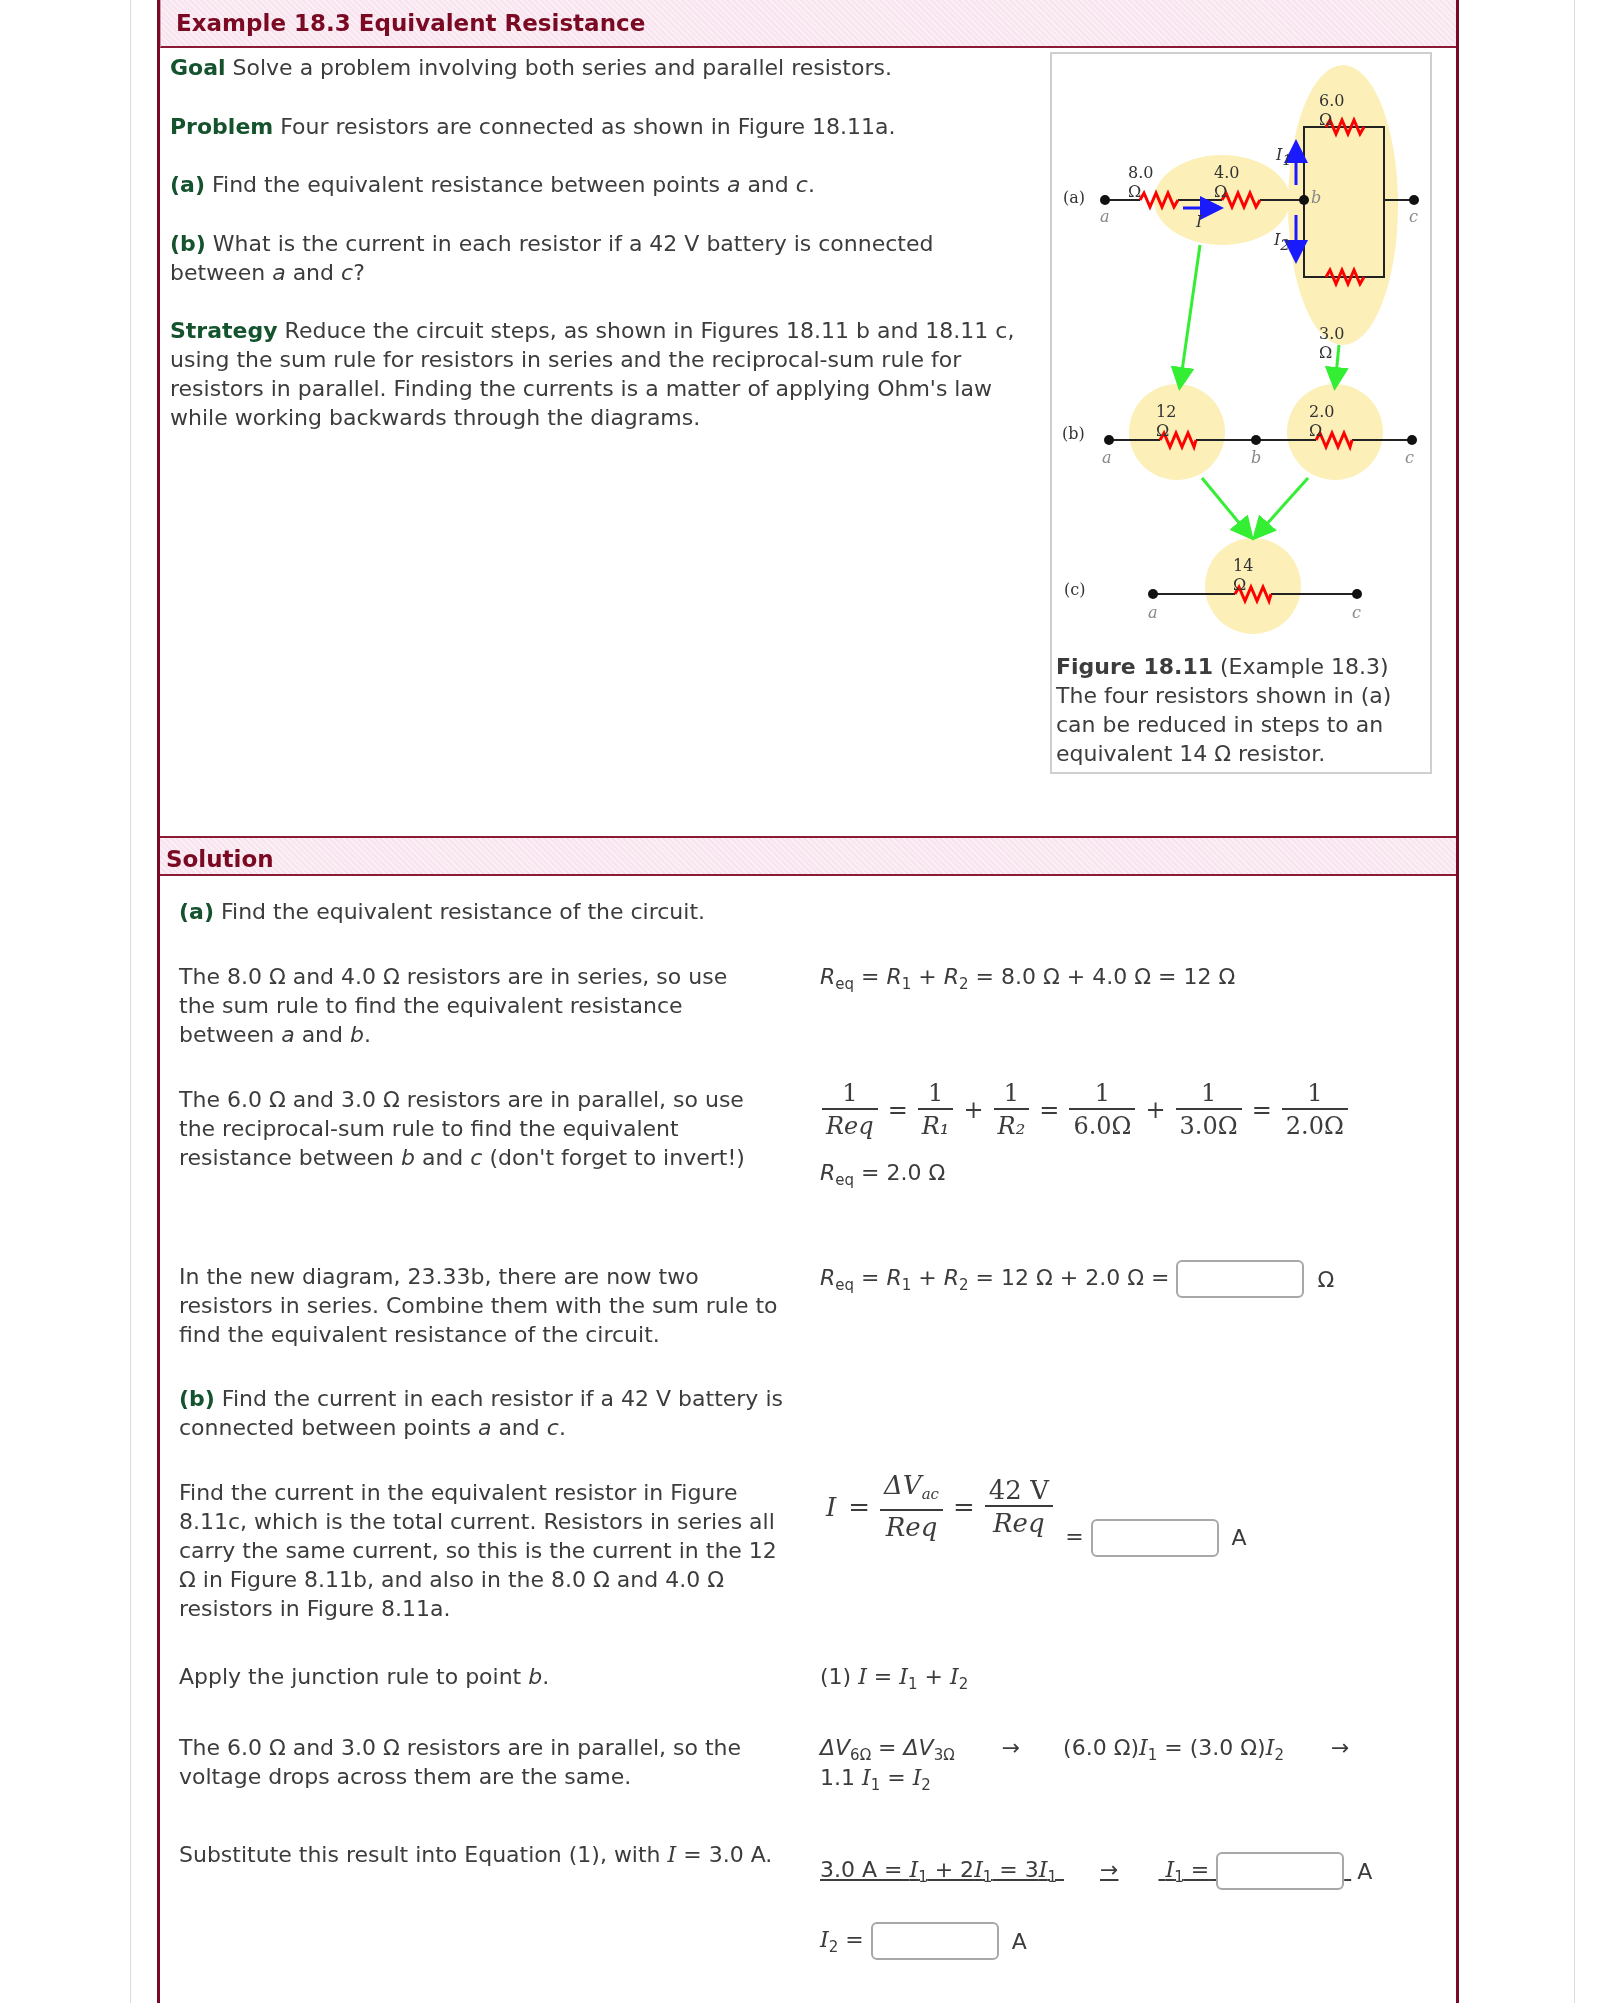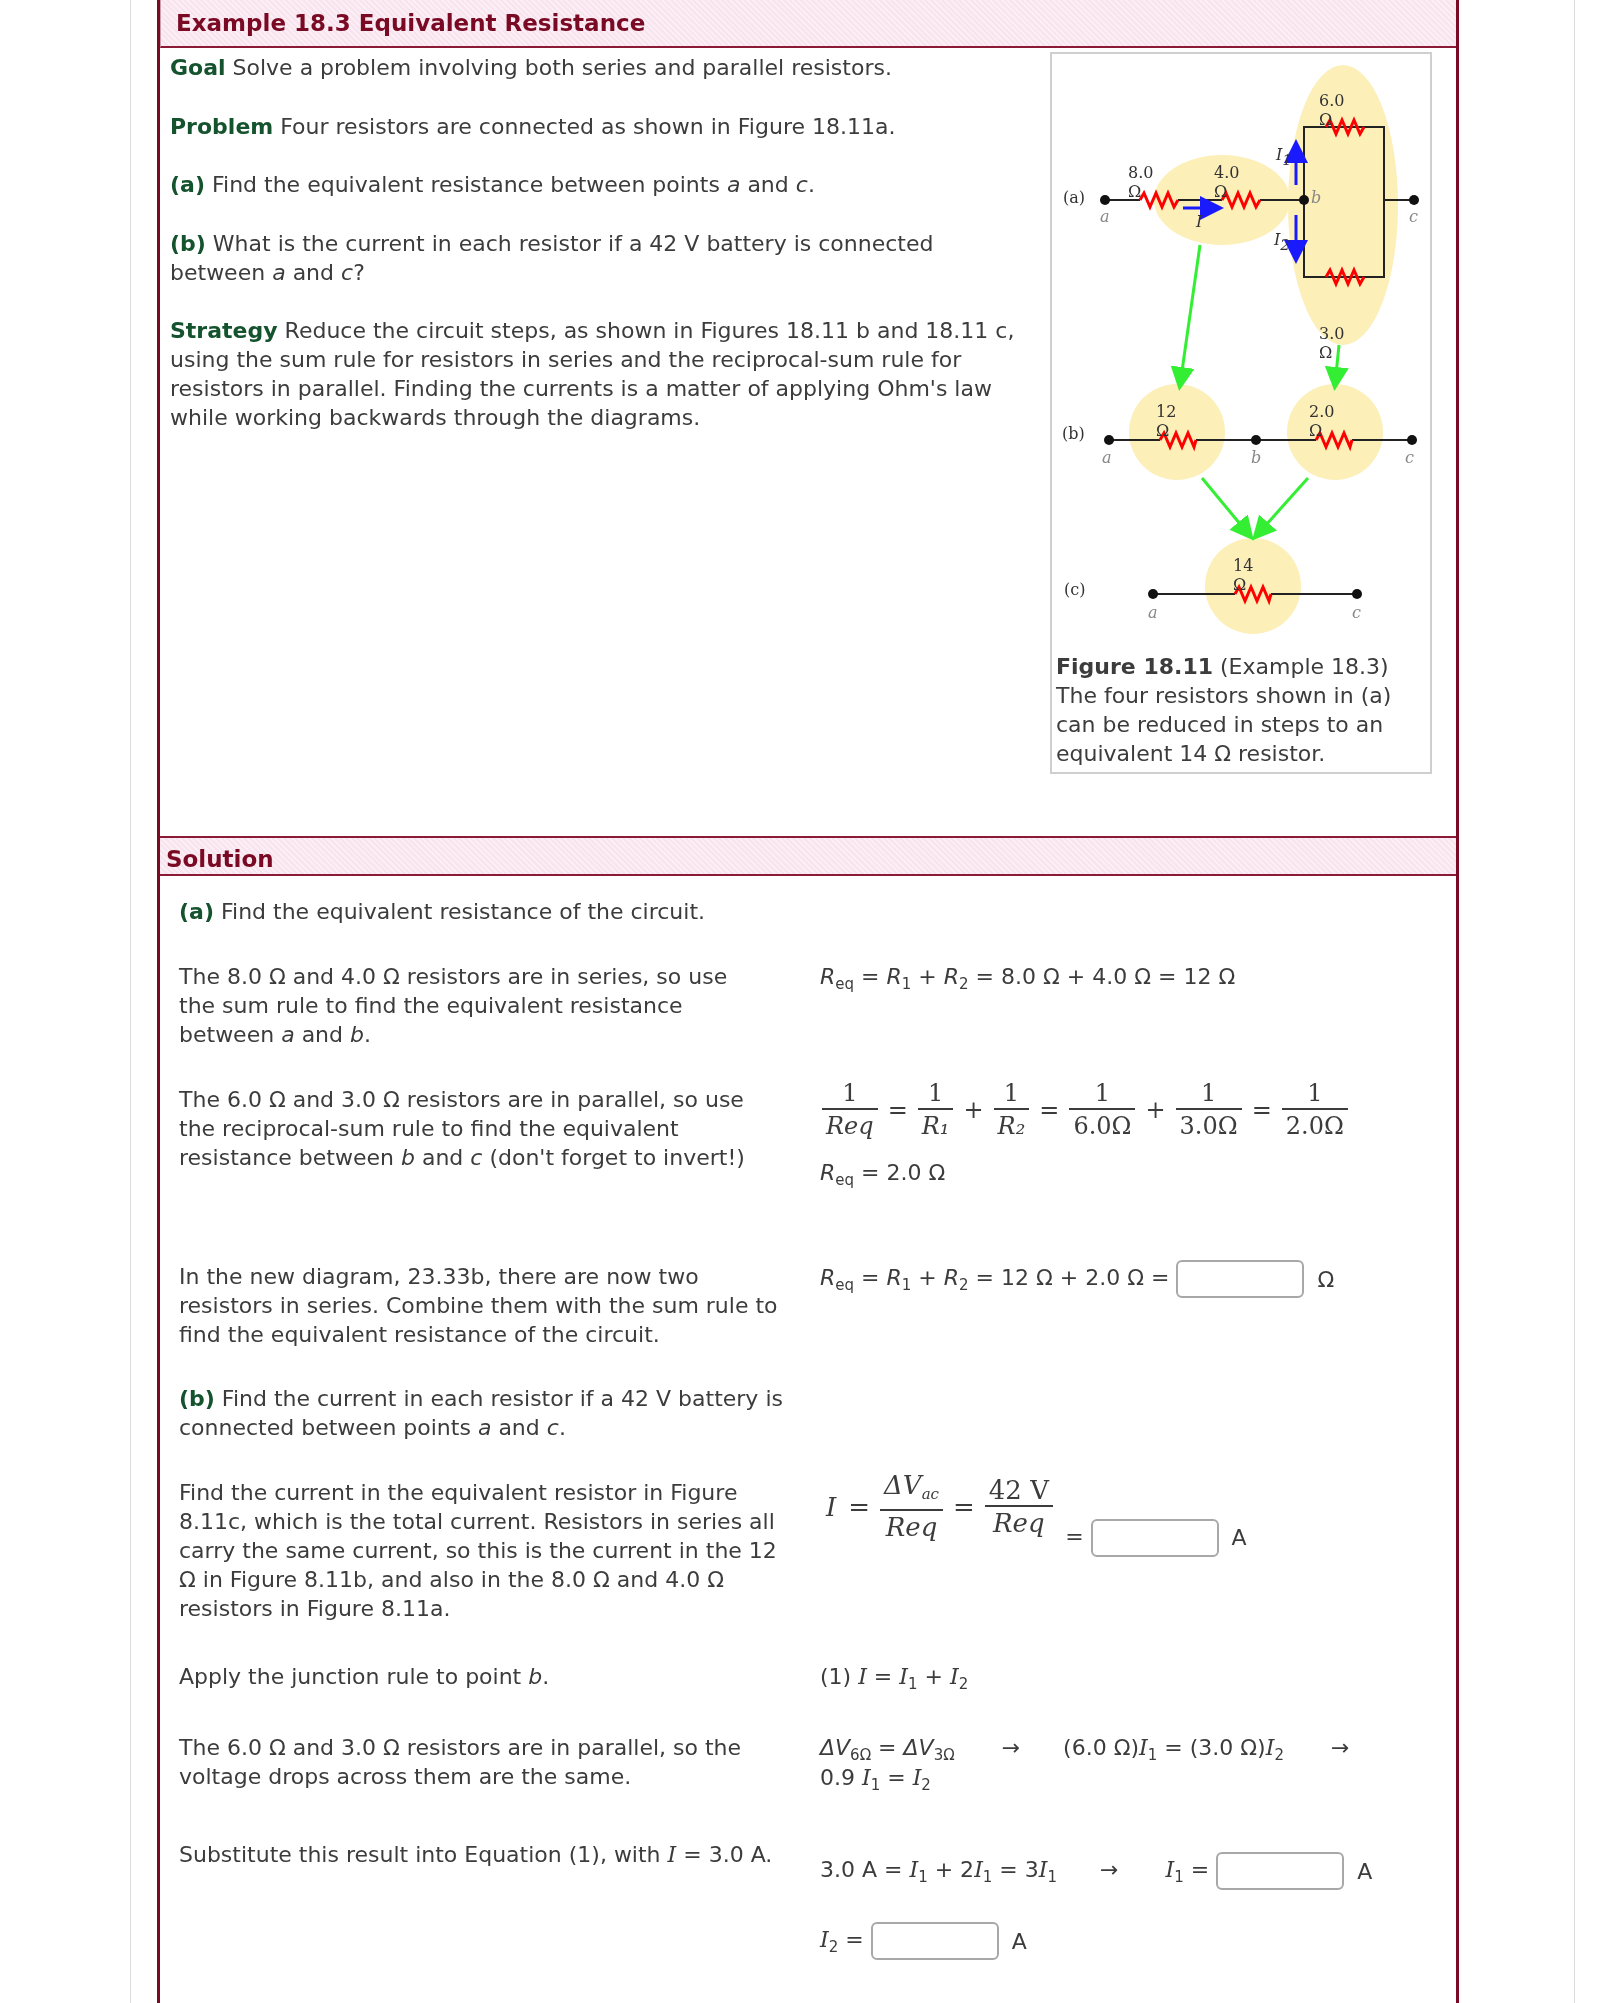--- a/index.html
+++ b/index.html
@@ -250,29 +250,29 @@
 <div class="txt" style="left:179px; top:1733px; width:600px;">
   <span>The 6.0 Ω and 3.0 Ω resistors are in parallel, so the voltage drops across them are the same.</span>
 </div>
 <div class="math" style="left:820px; top:1735px;">
   <i>ΔV</i><sub>6Ω</sub><span> = </span><i>ΔV</i><sub>3Ω</sub>
   <span style="margin:0 36px 0 40px;">→</span>
   <span>(6.0 Ω)</span><i class="serif">I</i><sub>1</sub><span> = (3.0 Ω)</span><i class="serif">I</i><sub>2</sub>
   <span style="margin-left:40px;">→</span>
 </div>
 <div class="math" style="left:820px; top:1765px;">
-  <span>0.9 </span><i class="serif">I</i><sub>1</sub><span> = </span><i class="serif">I</i><sub>2</sub>
+  <span>1.1 </span><i class="serif">I</i><sub>1</sub><span> = </span><i class="serif">I</i><sub>2</sub>
 </div>
 
 <div class="txt" style="left:179px; top:1840px; width:600px;">
   <span>Substitute this result into Equation (1), with</span>
   <i class="serif">I</i>
   <span>= 3.0 A.</span>
 </div>
-<div class="math" style="left:820px; top:1852px;">
+<div class="math" style="left:820px; top:1852px;text-decoration:underline;">
   <span>3.0 A = </span><i class="serif">I</i><sub>1</sub><span> + 2</span><i class="serif">I</i><sub>1</sub><span> = 3</span><i class="serif">I</i><sub>1</sub>
   <span style="margin:0 40px 0 36px;">→</span>
   <i class="serif">I</i><sub>1</sub><span> =</span>
   <input class="ans" type="text" value="" style="">
   <span class="unit">A</span>
 </div>
 
 <div class="math" style="left:820px; top:1922px;">
   <i class="serif">I</i><sub>2</sub><span> =</span>
   <input class="ans" type="text" value="" style="">

